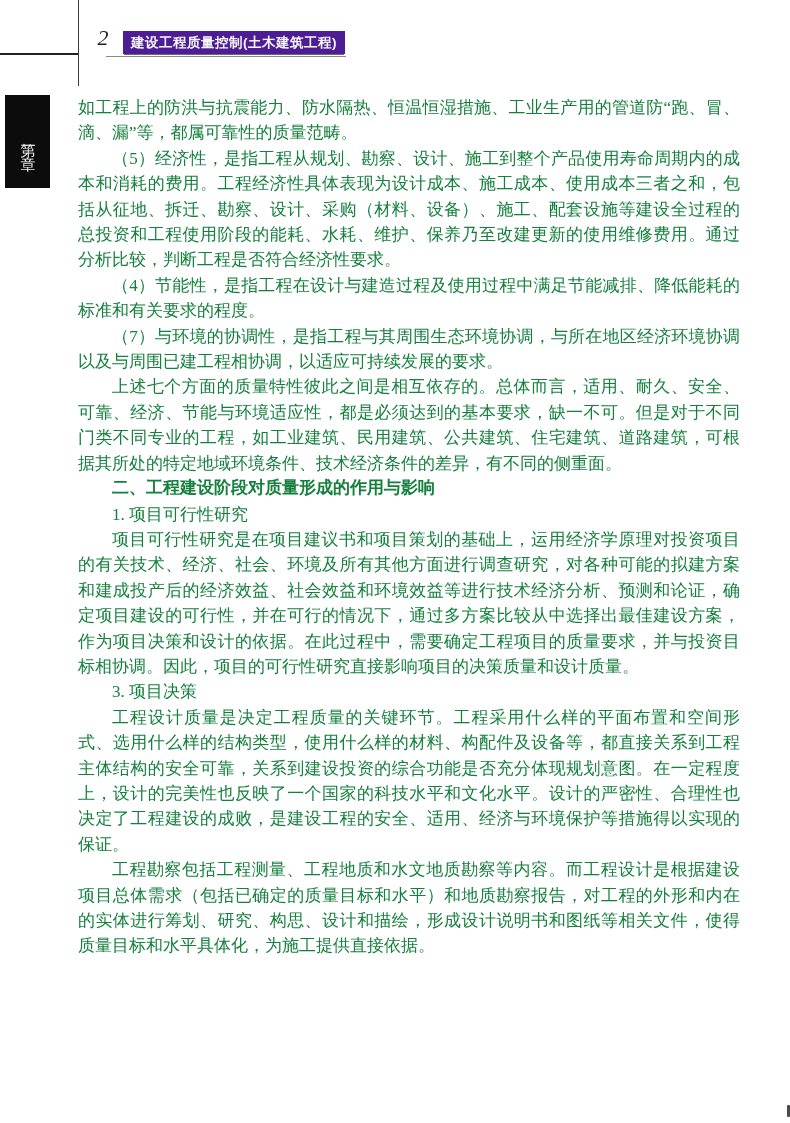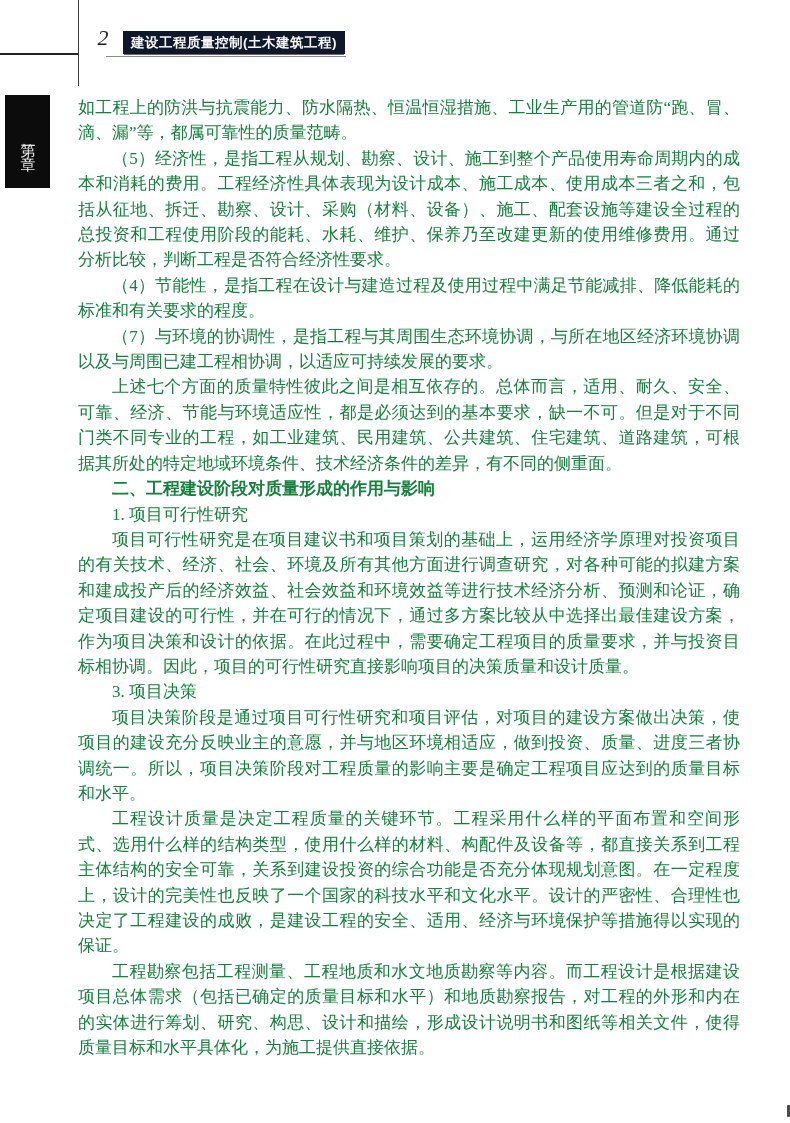--- a/index.html
+++ b/index.html
@@ -34,21 +34,21 @@
     width: 30px;
     font-style: italic;
     font-size: 22px;
     color: #1e1e1e;
     text-align: center;
   }
   .title-bar {
     position: absolute;
     left: 123px; top: 31px;
     width: 222px; height: 23px;
-    background: #0f172a;
+    background: #4c1d95;
     color: #f5f5f5;
     display: flex;
     align-items: center;
     justify-content: center;
     font-family: "Liberation Sans", "DejaVu Sans", sans-serif;
     font-weight: bold;
     font-size: 13.5px;
     letter-spacing: 0.5px;
     box-shadow: 0 2px 0 -1px #6a6a6a;
   }
@@ -89,21 +89,21 @@
   }
   .body-text p {
     margin: 0;
     padding: 0;
   }
   p.continuation { text-indent: 0; }
   p.body         { text-indent: 2em; }
   p.subheading   { text-indent: 2em; }
   p.heading {
     text-indent: 2em;
-    font-family: Liberation Serif, serif;
+    font-family: Liberation Mono, monospace;
     font-weight: bold;
   }
   
   .corner-mark {
     position: absolute;
     right: 0; bottom: 6px;
     width: 3px; height: 12px;
     background: #4a4a4a;
     border-radius: 1px;
   }
@@ -130,20 +130,19 @@
   <main class="body-text">
     <p class="continuation">如工程上的防洪与抗震能力、防水隔热、恒温恒湿措施、工业生产用的管道防“跑、冒、滴、漏”等，都属可靠性的质量范畴。</p>
     <p class="body">（5）经济性，是指工程从规划、勘察、设计、施工到整个产品使用寿命周期内的成本和消耗的费用。工程经济性具体表现为设计成本、施工成本、使用成本三者之和，包括从征地、拆迁、勘察、设计、采购（材料、设备）、施工、配套设施等建设全过程的总投资和工程使用阶段的能耗、水耗、维护、保养乃至改建更新的使用维修费用。通过分析比较，判断工程是否符合经济性要求。</p>
     <p class="body">（4）节能性，是指工程在设计与建造过程及使用过程中满足节能减排、降低能耗的标准和有关要求的程度。</p>
     <p class="body">（7）与环境的协调性，是指工程与其周围生态环境协调，与所在地区经济环境协调以及与周围已建工程相协调，以适应可持续发展的要求。</p>
     <p class="body">上述七个方面的质量特性彼此之间是相互依存的。总体而言，适用、耐久、安全、可靠、经济、节能与环境适应性，都是必须达到的基本要求，缺一不可。但是对于不同门类不同专业的工程，如工业建筑、民用建筑、公共建筑、住宅建筑、道路建筑，可根据其所处的特定地域环境条件、技术经济条件的差异，有不同的侧重面。</p>
     <p class="heading">二、工程建设阶段对质量形成的作用与影响</p>
     <p class="subheading">1. 项目可行性研究</p>
     <p class="body">项目可行性研究是在项目建议书和项目策划的基础上，运用经济学原理对投资项目的有关技术、经济、社会、环境及所有其他方面进行调查研究，对各种可能的拟建方案和建成投产后的经济效益、社会效益和环境效益等进行技术经济分析、预测和论证，确定项目建设的可行性，并在可行的情况下，通过多方案比较从中选择出最佳建设方案，作为项目决策和设计的依据。在此过程中，需要确定工程项目的质量要求，并与投资目标相协调。因此，项目的可行性研究直接影响项目的决策质量和设计质量。</p>
     <p class="subheading">3. 项目决策</p>
-    <p class="body">项目决策阶段是通过项目可行性研究和项目评估，对项目的建设方案做出决策，使项目的建设充分反映业主的意愿，并与地区环境相适应，做到投资、质量、进度三者协调统一。所以，项目决策阶段对工程质量的影响主要是确定工程项目应达到的质量目标和水平。</p>
     <p class="body">工程设计质量是决定工程质量的关键环节。工程采用什么样的平面布置和空间形式、选用什么样的结构类型，使用什么样的材料、构配件及设备等，都直接关系到工程主体结构的安全可靠，关系到建设投资的综合功能是否充分体现规划意图。在一定程度上，设计的完美性也反映了一个国家的科技水平和文化水平。设计的严密性、合理性也决定了工程建设的成败，是建设工程的安全、适用、经济与环境保护等措施得以实现的保证。</p>
     <p class="body">工程勘察包括工程测量、工程地质和水文地质勘察等内容。而工程设计是根据建设项目总体需求（包括已确定的质量目标和水平）和地质勘察报告，对工程的外形和内在的实体进行筹划、研究、构思、设计和描绘，形成设计说明书和图纸等相关文件，使得质量目标和水平具体化，为施工提供直接依据。</p>
   </main>
 
   <div class="corner-mark"></div>
 
 </div>
 
 </body></html>

